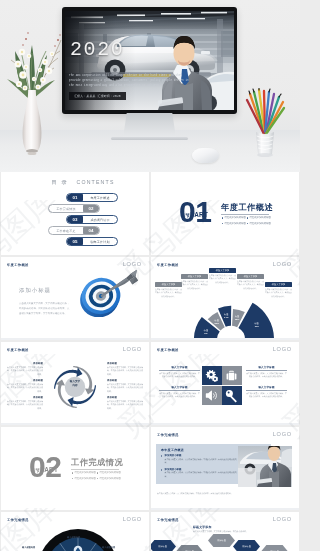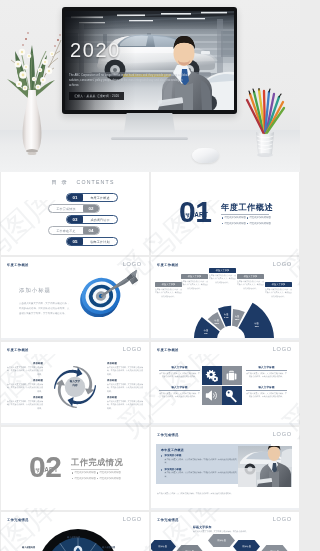--- a/index.html
+++ b/index.html
@@ -2,21 +2,21 @@
 <html><head>
 <meta charset="utf-8">
 <style>
   html,body{margin:0;padding:0;}
   body{width:300px;height:551px;background:#ececec;overflow:hidden;
        font-family:"Liberation Sans","DejaVu Sans",sans-serif;}
   .page{position:relative;width:300px;height:551px;overflow:hidden;background:#ececec;}
 
   
   .hero{position:absolute;left:0;top:0;width:300px;height:172px;overflow:hidden;
-        background:linear-gradient(180deg,#eeeeee 0%,#ebebeb 60%,#e7e8e9 76%,#ededee 88%,#f2f2f3 100%);}
+        background:linear-gradient(180deg,#eeeeee 0%,#ebebeb 60%,#e7e8e9 76%,#ededee 88%,#f2f2f3 100%);font-family:Liberation Mono, monospace;}
   .desk{position:absolute;left:0;top:130px;width:300px;height:42px;
         background:linear-gradient(180deg,#e2e4e7 0%,#ebeced 35%,#f1f2f3 100%);}
   .monitor{position:absolute;left:62px;top:7px;width:175px;height:107px;
            background:#111214;border-radius:3px;box-shadow:0 3px 7px rgba(0,0,0,.16);}
   .screen{position:absolute;left:3px;top:4px;width:169px;height:99px;overflow:hidden;background:#8e959f;}
   .photo{position:absolute;left:0;top:0;display:block;}
   .stand{position:absolute;left:123px;top:113px;width:53px;height:25px;
       background:linear-gradient(180deg,#c6cace 0%,#d6d9dc 40%,#e8eaec 100%);
       clip-path:polygon(7% 0,93% 0,100% 100%,0 100%);}
   .standbase{position:absolute;left:111px;top:137px;width:77px;height:3px;border-radius:2px;

